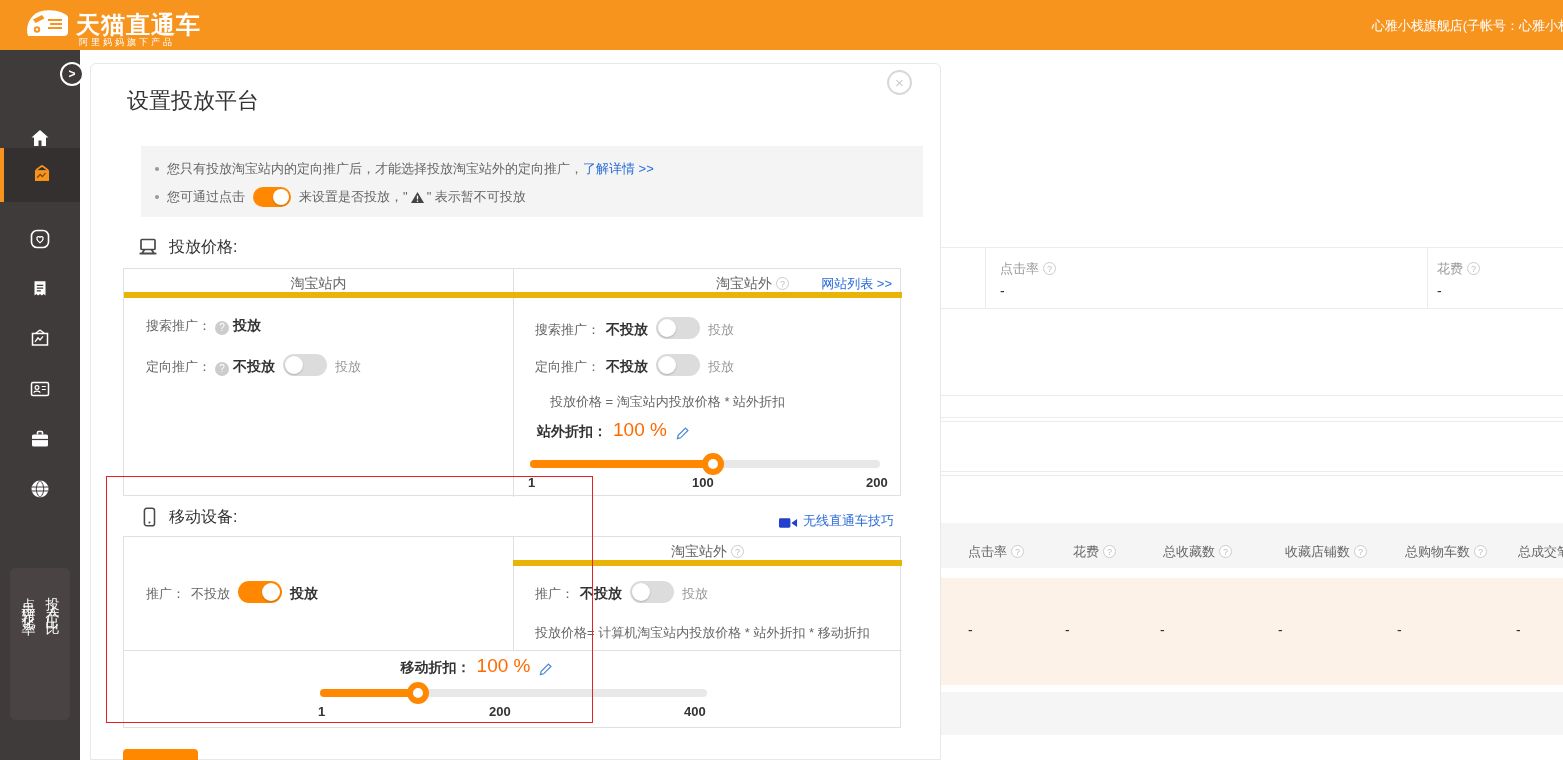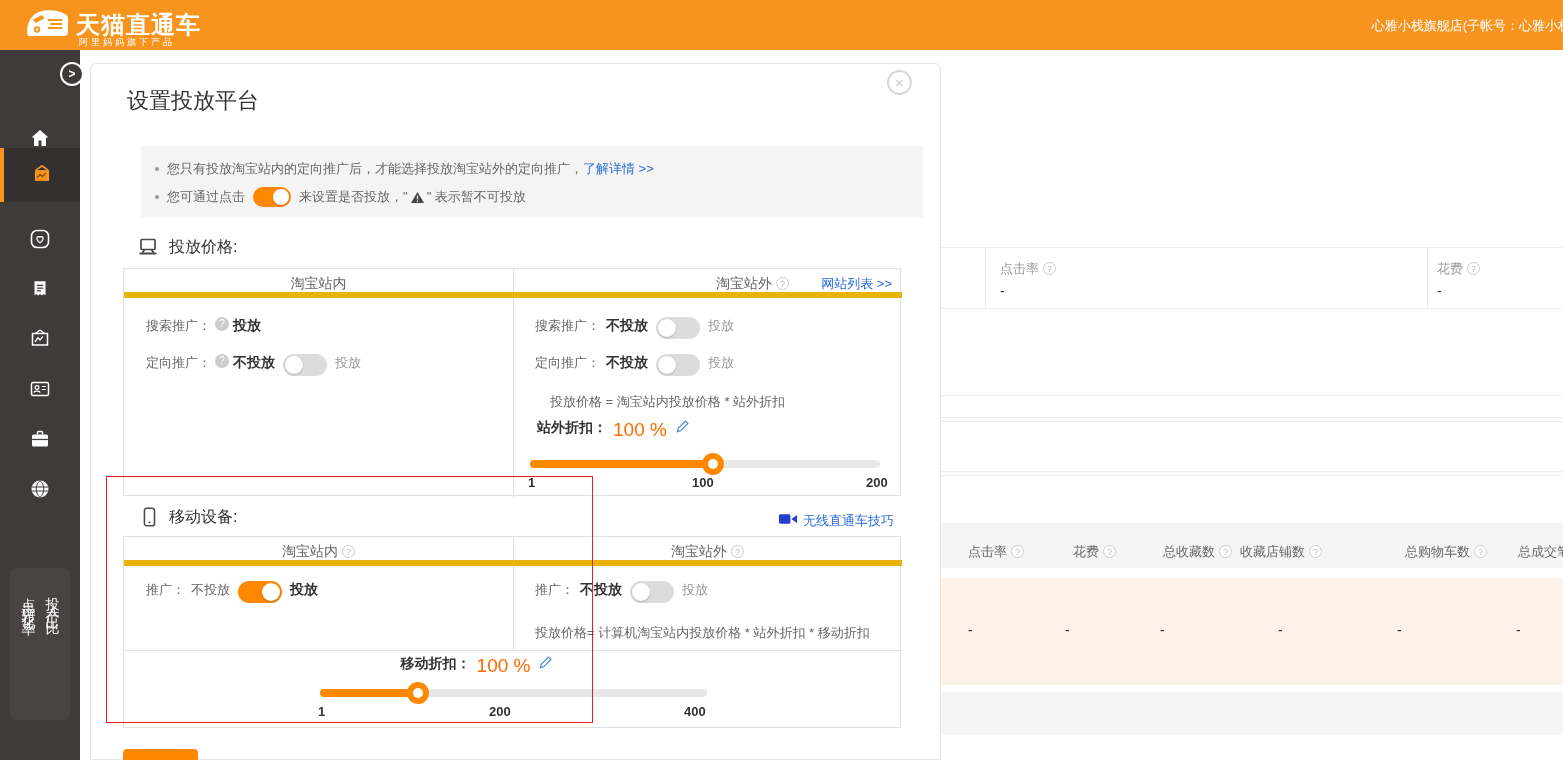--- a/index.html
+++ b/index.html
@@ -41,21 +41,21 @@
   .close-btn { position:absolute; left:796px; top:6px; width:25px; height:25px; border:2px solid #d8d8d8; border-radius:50%; color:#ccc; font-size:15px; line-height:21px; text-align:center; cursor:pointer; }
   .notice { position:absolute; left:50px; top:82px; width:782px; height:71px; background:#f4f4f4; padding:11px 0 0 14px; font-size:13px; color:#666; }
   .nrow { display:flex; align-items:center; height:24px; margin-bottom:4px; white-space:nowrap; }
   .dot { width:4px; height:4px; border-radius:50%; background:#999; margin-right:8px; flex:none; }
   .link { color:#2b6cd9; cursor:pointer; text-decoration:none; }
 
   .section-hd { position:absolute; display:flex; align-items:center; gap:9px; font-size:16px; color:#333; }
   .ptable { position:absolute; left:32px; width:778px; border:1px solid #e0e0e0; background:#fff; }
   .pt-head { position:absolute; top:0; height:29px; width:389px; border-bottom:6px solid #eab308; text-align:center; font-size:14px; color:#666; line-height:29px; }
   .pt-vline { position:absolute; left:389px; border-left:1px solid #e0e0e0; top:0; }
-  .cellrow { position:absolute; display:flex; align-items:flex-start; font-size:13px; color:#666; white-space:nowrap; }
+  .cellrow { position:absolute; display:flex; align-items:flex-end; font-size:13px; color:#666; white-space:nowrap; }
   .bold-state { font-size:14px; font-weight:bold; color:#333; }
   .gray-state { font-size:13px; color:#999; }
 
   .toggle { position:relative; display:inline-block; width:44px; height:22px; border-radius:11px; margin:0 8px; cursor:pointer; flex:none; }
   .toggle.sm { width:38px; height:20px; border-radius:10px; }
   .toggle.on { background:#ff8800; }
   .toggle.off { background:#dcdcdc; }
   .knob { position:absolute; top:2px; width:18px; height:18px; border-radius:50%; background:#fff; box-shadow:0 1px 2px rgba(0,0,0,.2); }
   .toggle.sm .knob { width:16px; height:16px; }
   .toggle.on .knob { right:2px; }
@@ -95,21 +95,21 @@
     <div class="hline" style="top:471px"></div>
     <div class="hline" style="top:475px"></div>
 
     <div class="bg-head"></div>
     <div class="bg-peach"></div>
     <div class="bg-gray"></div>
 
     <span class="bgh-label" style="left:968px"><span>点击率</span><span class="qm-line">?</span></span>
     <span class="bgh-label" style="left:1073px"><span>花费</span><span class="qm-line">?</span></span>
     <span class="bgh-label" style="left:1163px"><span>总收藏数</span><span class="qm-line">?</span></span>
-    <span class="bgh-label" style="left:1240px"><span>收藏店铺数</span><span class="qm-line">?</span></span>
+    <span class="bgh-label" style="left:1285px"><span>收藏店铺数</span><span class="qm-line">?</span></span>
     <span class="bgh-label" style="left:1405px"><span>总购物车数</span><span class="qm-line">?</span></span>
     <span class="bgh-label" style="left:1518px"><span>总成交笔</span></span>
 
     <span class="bgd-dash" style="left:968px">-</span>
     <span class="bgd-dash" style="left:1065px">-</span>
     <span class="bgd-dash" style="left:1160px">-</span>
     <span class="bgd-dash" style="left:1278px">-</span>
     <span class="bgd-dash" style="left:1397px">-</span>
     <span class="bgd-dash" style="left:1516px">-</span>
   </div>
@@ -225,21 +225,20 @@
         <svg width="19" height="14" viewBox="0 0 20 14">
             <rect x="0" y="2" width="12" height="10" rx="1.5" fill="#2240cc"></rect>
             <path d="M13 7 L19 2.8 V11.2 Z" fill="#2240cc"></path>
           </svg>
       </span>
       <a class="link">无线直通车技巧</a>
     </div>
 
     <div class="ptable" style="top:472px; height:192px">
       <div class="pt-vline" style="height:113px"></div>
-      <div class="pt-head" style="left:0"><span>淘宝站内</span><span class="qm-line">?</span></div>
       <div class="pt-head" style="left:389px"><span>淘宝站外</span><span class="qm-line">?</span></div>
 
       <div class="cellrow" style="left:22px; top:44px">
         <span>推广：</span>
         <span class="gray-state" style="margin-left:6px; color:#666">不投放</span>
         <span class="toggle on">
             <span class="knob"></span>
           </span>
         <span class="bold-state">投放</span>
       </div>

